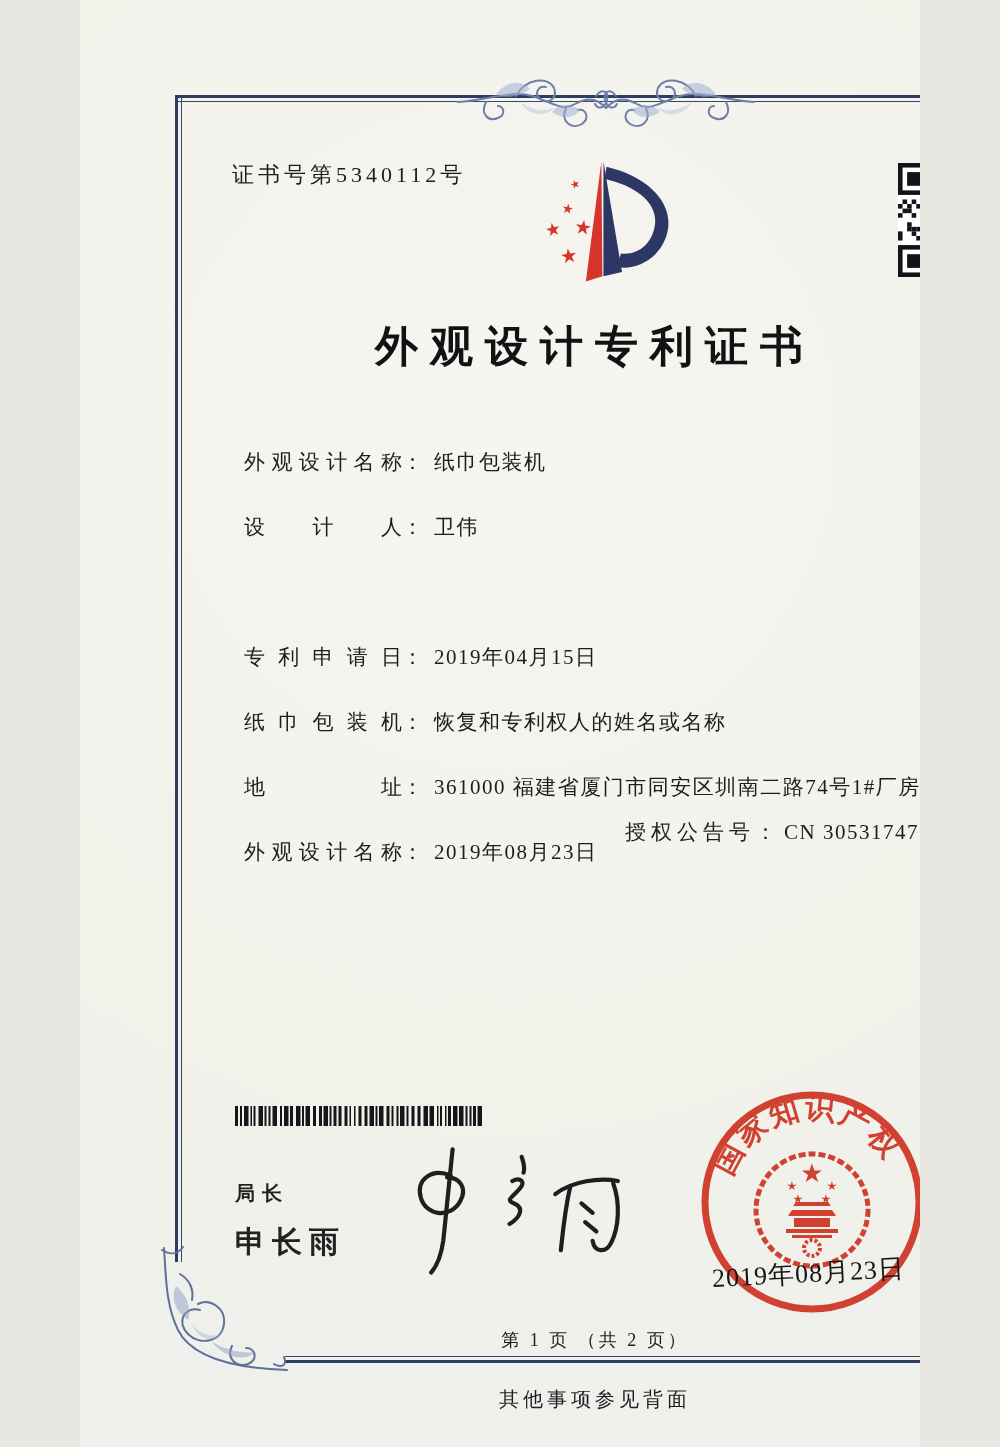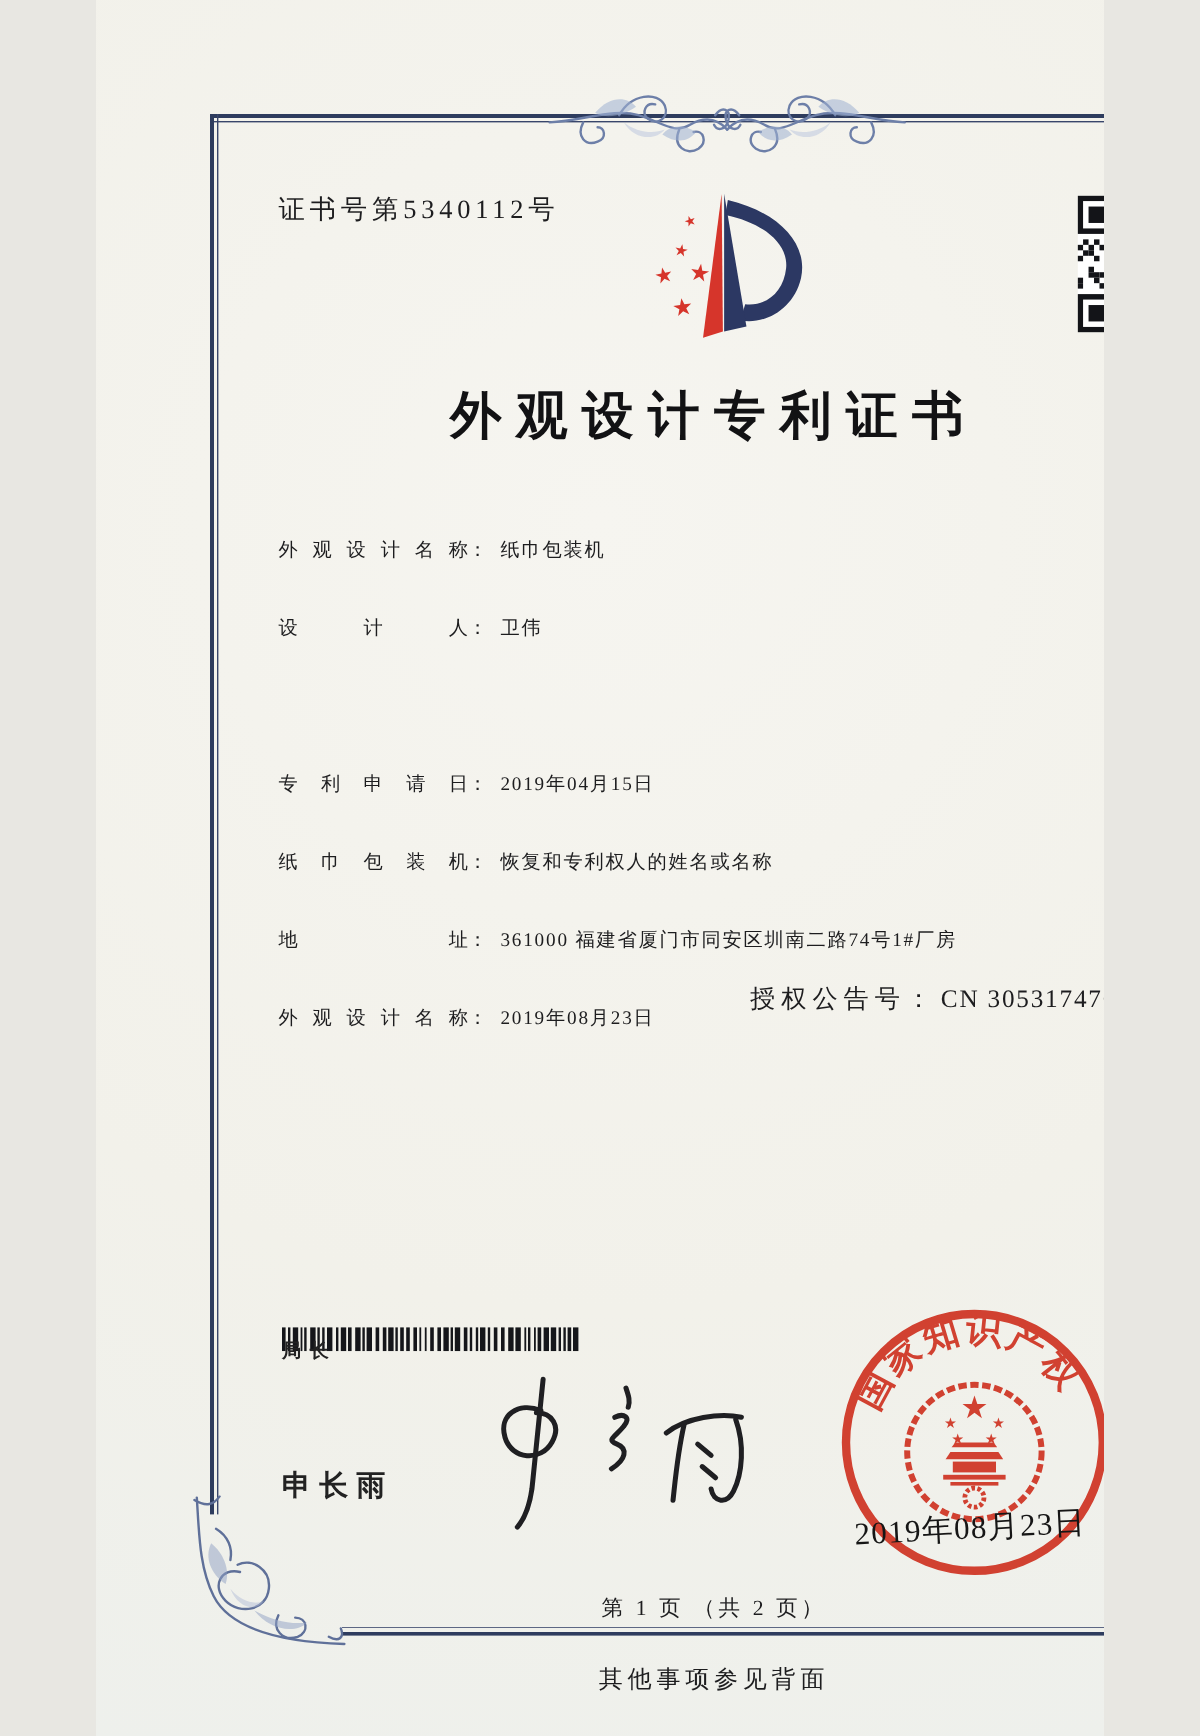--- a/index.html
+++ b/index.html
@@ -25,36 +25,36 @@
   .corner-fl{position:absolute;top:1246px;width:135px;height:135px;}
   .corner-fl.l{left:76px;}
   .corner-fl.r{left:841px;transform:scaleX(-1);}
   
   .cert-no{position:absolute;left:152px;top:160px;font-size:22px;letter-spacing:4px;}
   .logo{position:absolute;left:448px;top:158px;width:155px;height:130px;}
   .qr{position:absolute;left:818px;top:163px;width:114px;height:114px;}
   .title{position:absolute;left:15px;top:318px;width:1000px;text-align:center;
          font-size:43px;font-weight:700;letter-spacing:12px;color:#121214;}
   
-  .row{position:absolute;left:152px;font-size:16px;white-space:nowrap;letter-spacing:1px;}
+  .row{position:absolute;left:164px;font-size:21px;white-space:nowrap;letter-spacing:1px;}
   .row .lbl{display:inline-block;width:158px;text-align:justify;text-align-last:justify;letter-spacing:0;}
   .row .colon{display:inline-block;}
   .row .val{margin-left:10px;letter-spacing:1.5px;}
   .grant-no{position:absolute;left:545px;top:818px;font-size:21px;white-space:nowrap;}
   .grant-no .lbl2{letter-spacing:5px;}
   .grant-no .val{margin-left:8px;letter-spacing:1.5px;}
   
   .body-text{position:absolute;left:150px;top:862px;width:762px;
              font-size:20.5px;line-height:37.5px;letter-spacing:1.2px;text-align:justify;}
   .body-text p{margin:0;text-indent:2em;}
   
   .barcode{position:absolute;left:154px;top:1106px;width:252px;height:20px;}
-  .director-title{position:absolute;left:155px;top:1116px;font-size:16px;font-weight:700;
+  .director-title{position:absolute;left:155px;top:1180px;font-size:20px;font-weight:700;
                   font-family:Liberation Mono, monospace;letter-spacing:7px;color:#222;}
-  .director-name{position:absolute;left:155px;top:1222px;font-size:24px;font-weight:700;
+  .director-name{position:absolute;left:155px;top:1222px;font-size:30px;font-weight:700;
                  font-family:"Liberation Sans","DejaVu Sans",sans-serif;letter-spacing:7px;color:#222;}
   .signature{position:absolute;left:292px;top:1140px;width:262px;height:140px;}
   .seal{position:absolute;left:612px;top:1082px;width:240px;height:240px;opacity:.93;}
   .seal-date{position:absolute;left:632px;top:1256px;font-size:26px;letter-spacing:1px;
              color:#161616;transform:rotate(-3deg);white-space:nowrap;}
   .page-info{position:absolute;left:15px;top:1328px;width:1000px;text-align:center;
              font-size:18px;letter-spacing:3px;}
   .footer-note{position:absolute;left:15px;top:1386px;width:1000px;text-align:center;
                font-size:20px;letter-spacing:4px;}
 </style>

